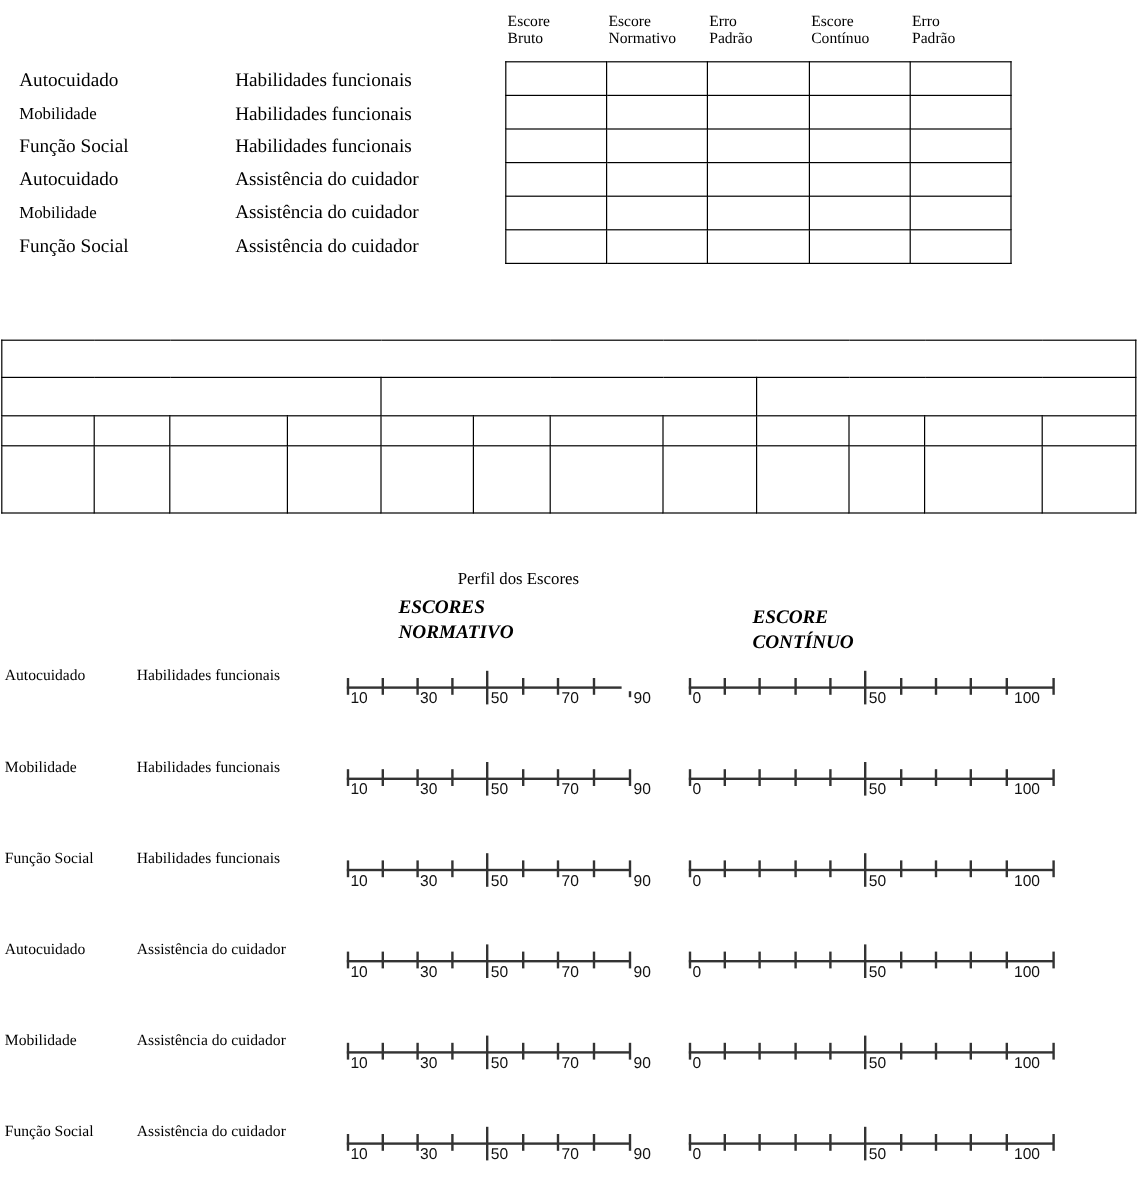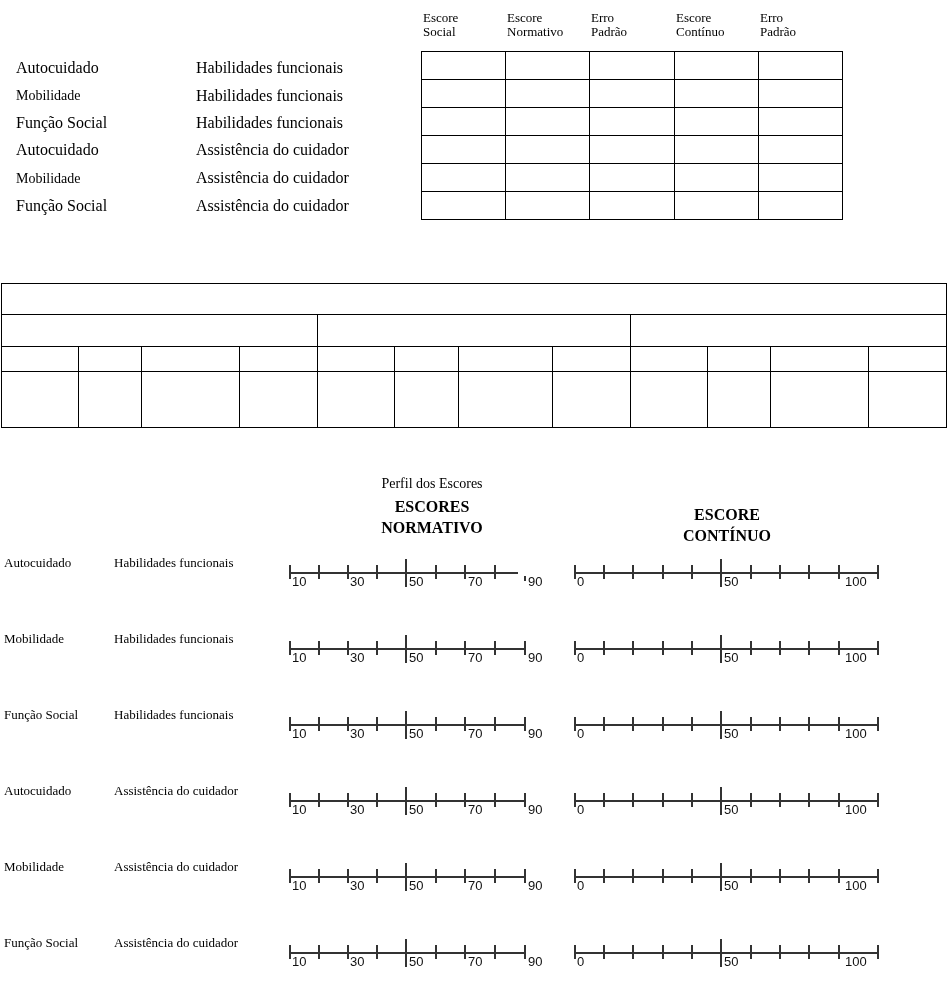--- a/index.html
+++ b/index.html
@@ -4,35 +4,35 @@
 <style>
   html,body{margin:0;padding:0;background:#fff;}
   body{width:948px;height:990px;position:relative;overflow:hidden;font-family:"Liberation Serif","DejaVu Serif",serif;color:#000;}
   .abs{position:absolute;}
   .lbl{font-size:16px;line-height:18px;white-space:nowrap;}
   .lbl.sm{font-size:14px;}
   .hdr{font-size:13px;line-height:14px;white-space:nowrap;}
   .grid{position:absolute;border-collapse:collapse;}
   .grid td{border:1.5px solid #000;padding:0;}
   .ptitle{font-size:14px;text-align:center;white-space:nowrap;}
-  .pbold{font-size:16px;font-weight:bold;text-align:center;line-height:21px;white-space:nowrap;}
+  .pbold{font-size:16px;font-weight:bold;line-height:21px;white-space:nowrap;font-style:italic;}
   .plbl{font-size:13px;white-space:nowrap;}
   .scale{position:absolute;}
   .hline{position:absolute;height:1.5px;background:#333;}
   .tick{position:absolute;width:1.5px;background:#333;}
   .tnum{position:absolute;font-family:"Liberation Sans","DejaVu Sans",sans-serif;font-size:13px;line-height:13px;color:#111;}
 </style>
 </head>
 <body>
 
 <div>
 
   <div class="abs hdr" style="left:423px;top:11px;">
     <div>Escore</div>
-    <div>Social</div>
+    <div>Bruto</div>
   </div>
   <div class="abs hdr" style="left:507px;top:11px;">
     <div>Escore</div>
     <div>Normativo</div>
   </div>
   <div class="abs hdr" style="left:591px;top:11px;">
     <div>Erro</div>
     <div>Padrão</div>
   </div>
   <div class="abs hdr" style="left:676px;top:11px;">

